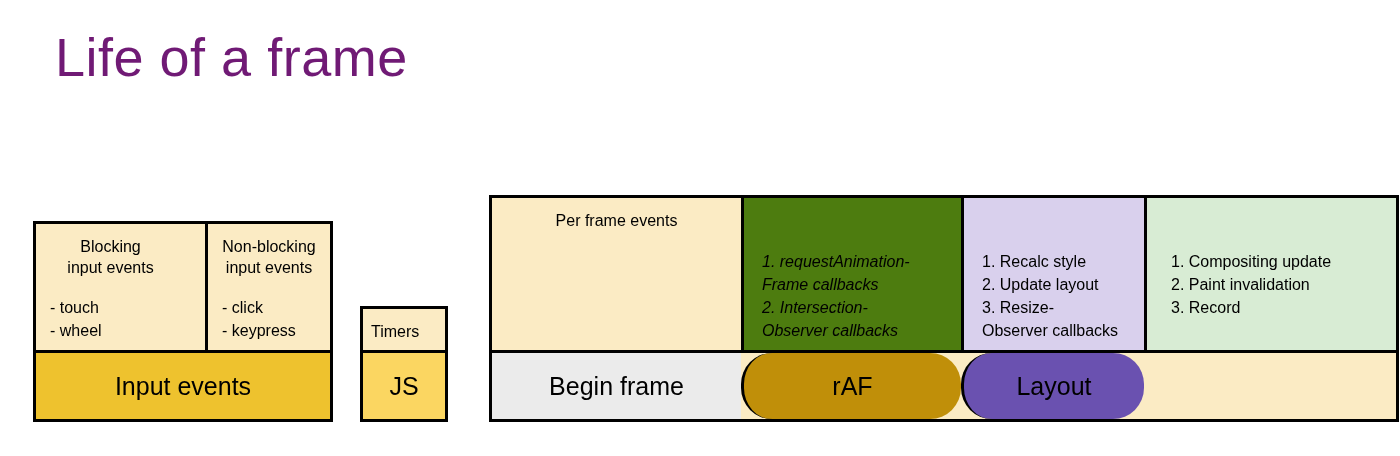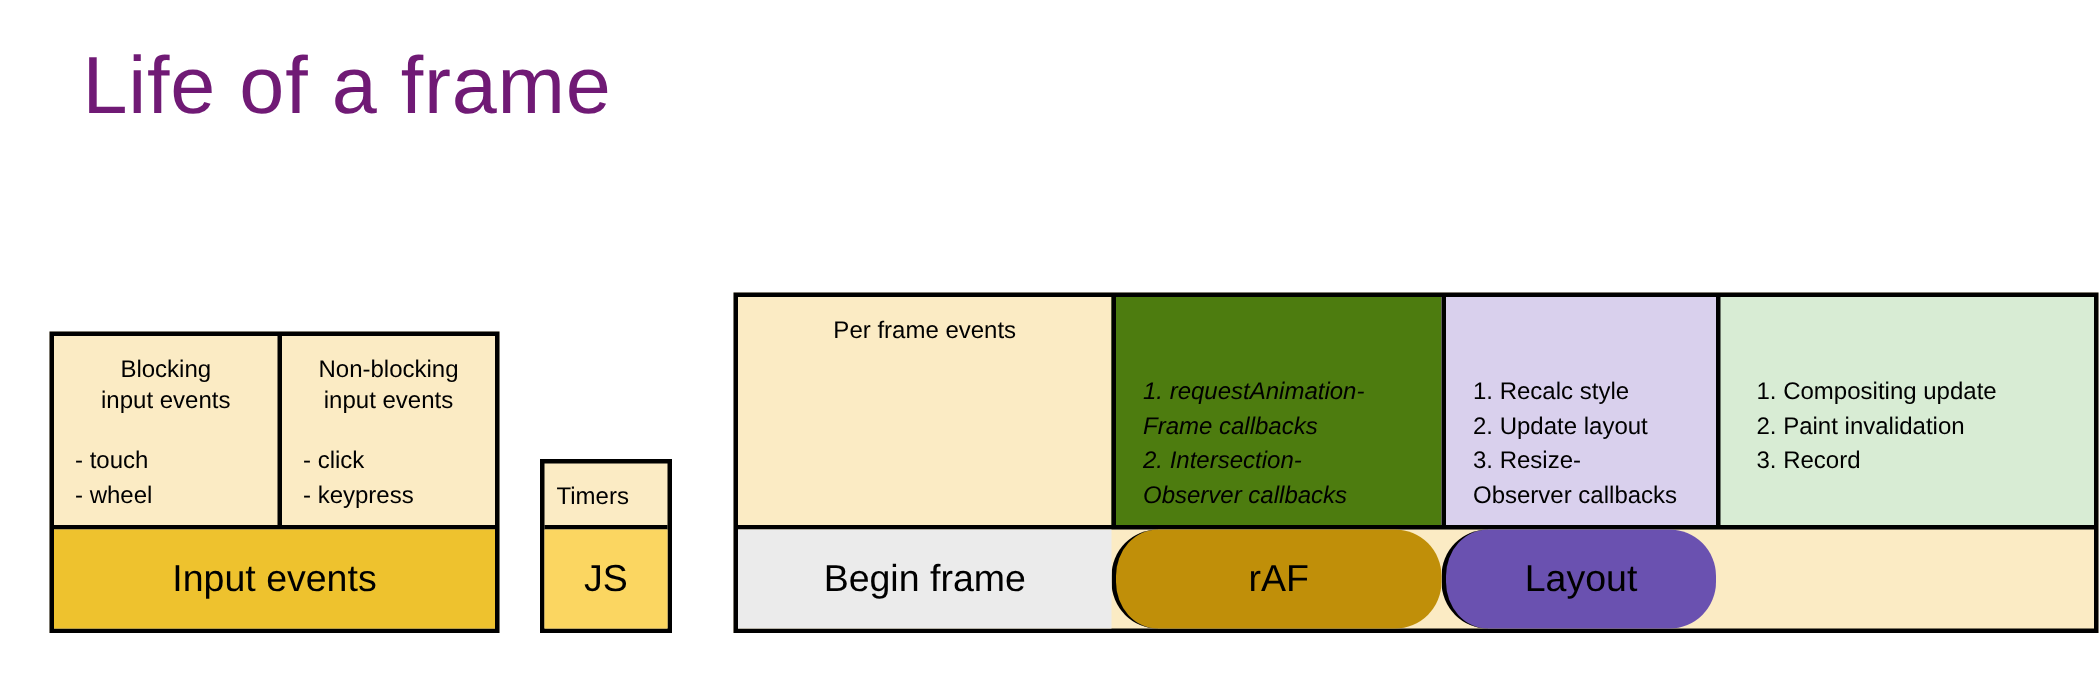--- a/index.html
+++ b/index.html
@@ -107,21 +107,21 @@
   }
   .cell-list li {
     white-space: pre-line;
   }
 
   .spacer-18 { height: 18px; }
 
   
   #group-input { flex: 0 0 300px; }
   #cell-blocking { flex: 0 0 149px; }
-  #cell-nonblocking { flex: 1 1 auto; }
+  #cell-nonblocking { flex: 1 1 auto; margin-left: 20px; }
   #foot-input { flex: 1 1 auto; background: #eec22e; }
 
   
   #group-timers { flex: 0 0 88px; }
   #cell-timers { flex: 1 1 auto; padding-left: 8px; padding-right: 8px; }
   #cell-timers .cell-heading { text-align: left; }
   #foot-js { flex: 1 1 auto; background: #fbd661; }
 
   
   #group-frame { flex: 1 1 auto; }

